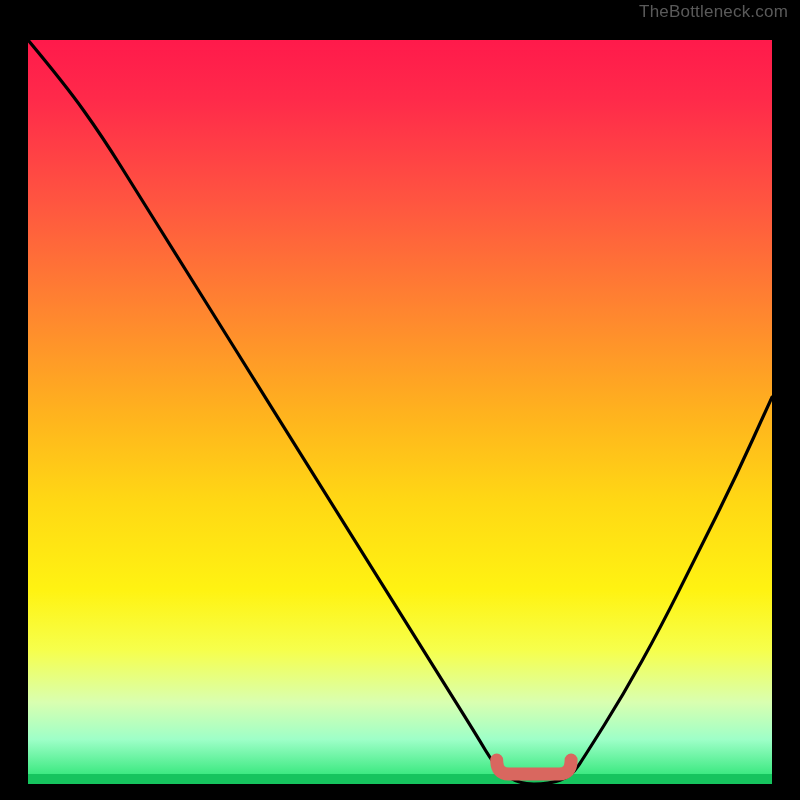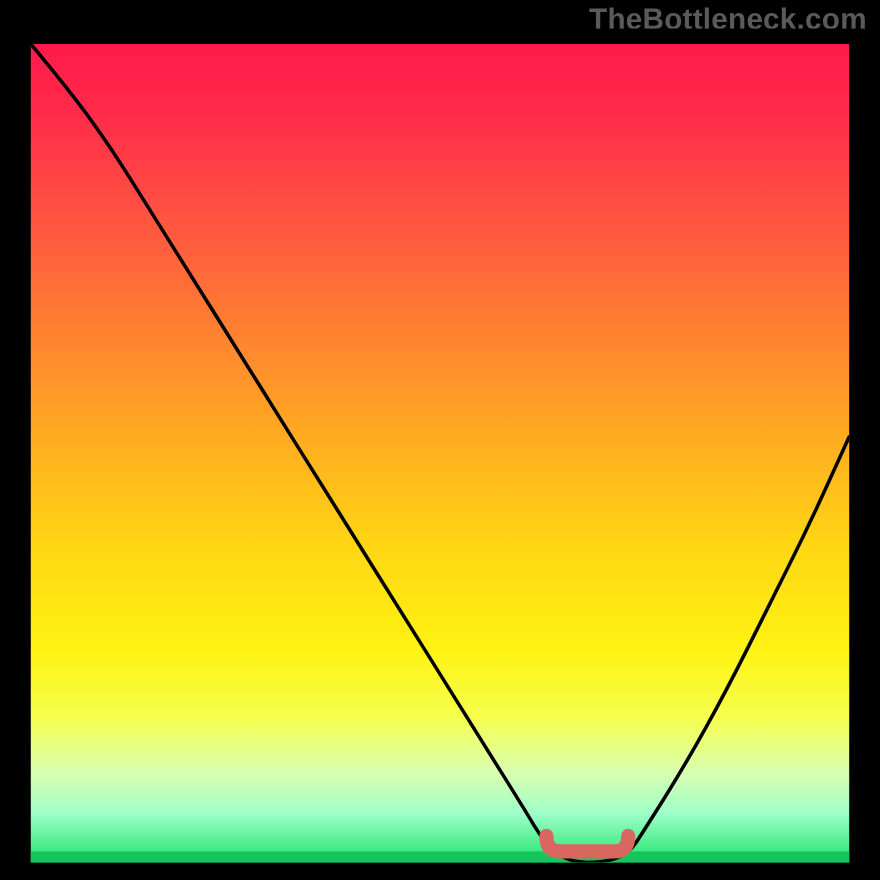--- a/index.html
+++ b/index.html
@@ -54,23 +54,23 @@
     position: absolute;
     inset: 0;
     width: 744px;
     height: 744px;
   }
   .watermark {
     position: absolute;
     top: 2px;
     right: 12px;
     color: #5a5a5a;
-    font-size: 27px;
+    font-size: 17px;
     letter-spacing: 0.2px;
-    font-weight: 700;
+    font-weight: 400;
   }
 </style>
 </head>
 <body>
 
 <div class="watermark">TheBottleneck.com</div>
 
 <div class="frame">
   <div class="plot">
     <div class="gradient"></div>

